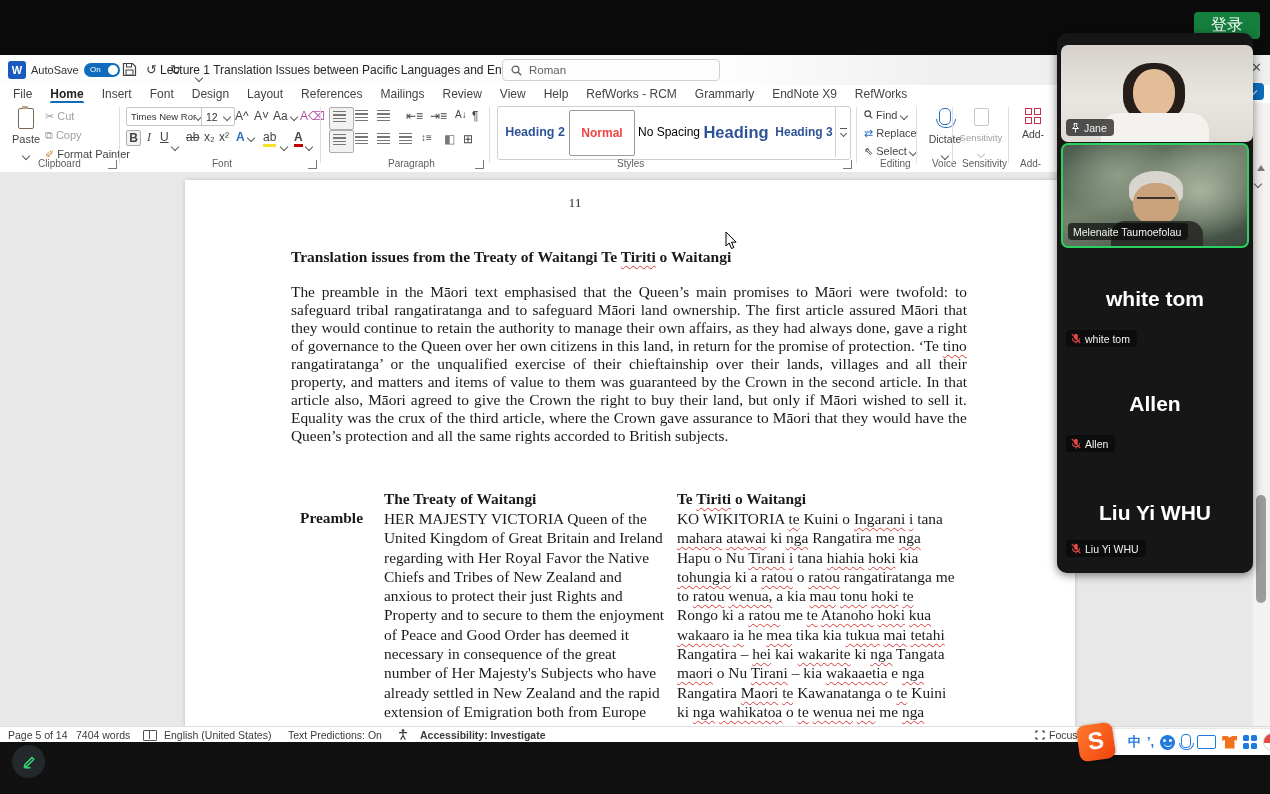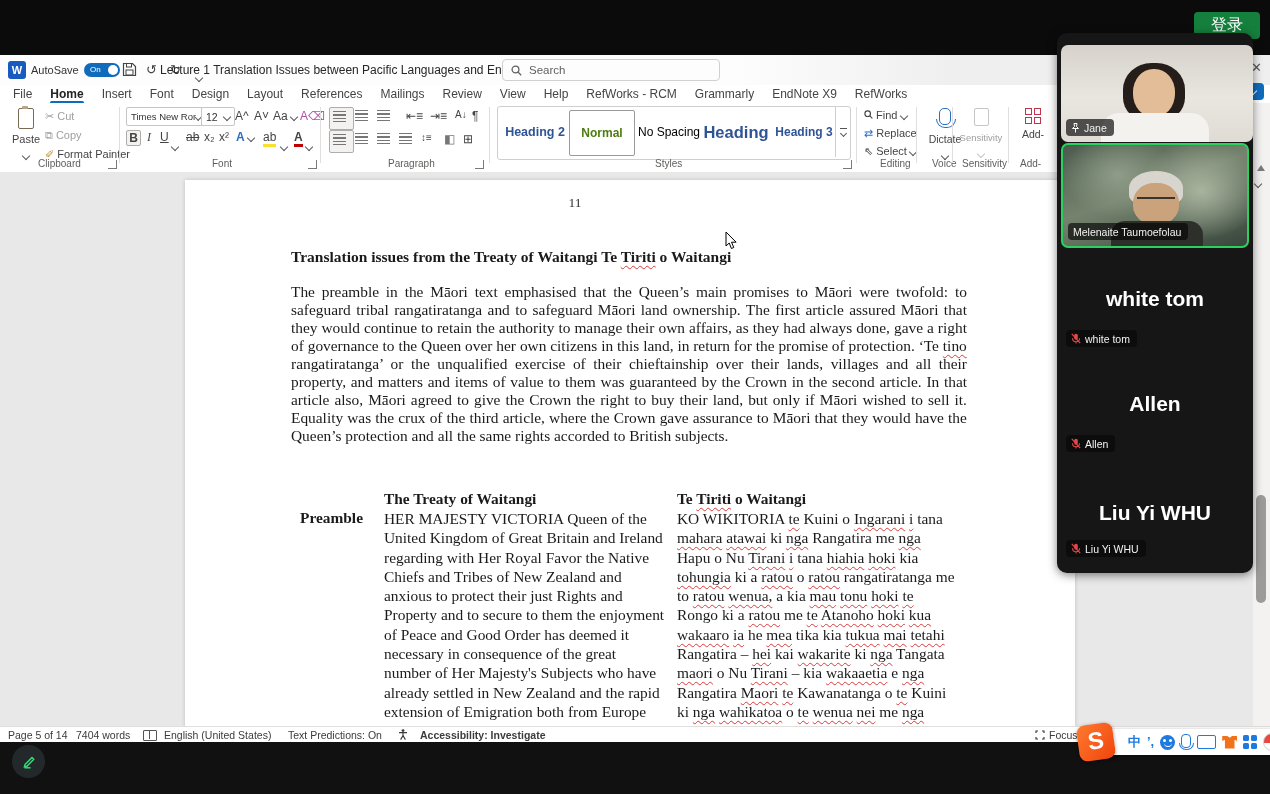--- a/index.html
+++ b/index.html
@@ -56,21 +56,21 @@
   .fbox{position:absolute;border:1px solid #c8c6c4;border-radius:2px;background:#fff;font-size:10.5px;
         color:#333;display:flex;align-items:center;justify-content:space-between;padding:0 4px;height:17px;}
   .glyph{position:absolute;font-size:12px;color:#444;}
   .boxed{border:1px solid #adadad;background:#f3f2f1;border-radius:2px;}
   .clip-ic{width:14px;height:19px;border:1.6px solid #7a6a55;border-radius:2px;background:#fff;position:relative;}
   .clip-ic::before{content:"";position:absolute;left:3px;top:-3px;width:6px;height:3px;background:#b7a489;border-radius:1px;}
   .lines-ic{width:13px;height:11px;background:repeating-linear-gradient(#777 0 1.4px,transparent 1.4px 3.4px);}
   .style-gal{left:497px;top:3px;width:352px;height:52px;border:1px solid #d1cfcd;border-radius:3px;background:#fff;}
   .st{position:absolute;top:0;height:50px;display:flex;align-items:center;justify-content:center;white-space:nowrap;}
   .st-blue{color:#2f5496;font-weight:bold;}
-  .st-normal{border:1px solid #9a9a9a;background:#fff;border-radius:2px;font-weight:bold;color:#4d7c0f;}
+  .st-normal{border:1px solid #9a9a9a;background:#fff;border-radius:2px;font-weight:bold;color:#ef4444;}
   .gal-more{position:absolute;right:0;top:0;width:14px;height:50px;border-left:1px solid #d1cfcd;
             display:flex;flex-direction:column;align-items:center;justify-content:center;gap:2px;}
   .mic-ic{width:10px;height:15px;border:1.6px solid #2b6fc0;border-radius:5px;position:relative;}
   .mic-ic::after{content:"";position:absolute;left:-4px;top:10px;width:18px;height:8px;
                  border:1.6px solid #2b6fc0;border-top:none;border-radius:0 0 9px 9px;}
   .addin-ic{width:16px;height:16px;display:grid;grid-template-columns:7px 7px;grid-template-rows:7px 7px;gap:2px;}
   .addin-ic i{border:1.6px solid #c4314b;}
 
   
   .doc-area{left:0;top:117px;width:1270px;height:554px;background:#e9e8e8;overflow:hidden;}
@@ -188,21 +188,21 @@
         <span>Lecture 1 Translation Issues between Pacific Languages and English.docx</span>
         <span class="dim"> <span>•</span> </span>
         <span class="dim">Saved</span>
         <span class="cv" style="margin-left:5px;margin-bottom:2px;"></span>
       </div>
       <div class="abs searchbox">
         <svg width="11" height="11" viewBox="0 0 11 11">
             <circle cx="4.5" cy="4.5" r="3.4" fill="none" stroke="#616161" stroke-width="1.3"></circle>
             <line x1="7.2" y1="7.2" x2="10.2" y2="10.2" stroke="#616161" stroke-width="1.3"></line>
           </svg>
-        <span>Search</span>
+        <span>Roman</span>
       </div>
       <div class="abs win-close">✕</div>
     </div>
 
     <div class="abs tabs-row">
         <span class="tab">File</span>
         <span class="tab active">Home</span>
         <span class="tab">Insert</span>
         <span class="tab">Font</span>
         <span class="tab">Design</span>
@@ -299,21 +299,21 @@
           <div class="st st-blue" style="left: 6px; width: 62px; font-size: 12.5px;">Heading 2</div>
           <div class="st st-normal" style="left: 71px; width: 64px; font-size: 12px; top: 3px; height: 44px;">Normal</div>
           <div class="st " style="left: 142px; width: 58px; font-size: 12px;">No Spacing</div>
           <div class="st st-blue" style="left: 204px; width: 68px; font-size: 16.5px;">Heading</div>
           <div class="st st-blue" style="left: 277px; width: 58px; font-size: 12px;">Heading 3</div>
           <div class="gal-more">
             <div style="width:7px;height:1.4px;background:#555;"></div>
             <span class="cv" style="width:4px;height:4px;"></span>
           </div>
         </div>
-      <div class="glabel" style="left:655px;">Styles</div>
+      <div class="glabel" style="left:617px;">Styles</div>
       <div class="abs launcher" style="left:843px;top:57px;"></div>
       <div class="gsep" style="left:856px;"></div>
 
       <div class="ic-txt" style="left:864px;top:6px;"><svg width="9" height="9" viewBox="0 0 11 11">
             <circle cx="4.5" cy="4.5" r="3.4" fill="none" stroke="#444" stroke-width="1.4"></circle>
             <line x1="7.2" y1="7.2" x2="10.2" y2="10.2" stroke="#444" stroke-width="1.4"></line>
           </svg> <span>Find</span> <span class="cv"></span></div>
       <div class="ic-txt" style="left:864px;top:24px;"><span style="color:#2b6fc0;">⇄</span> <span>Replace</span></div>
       <div class="ic-txt" style="left:864px;top:42px;"><span>⇖</span> <span>Select</span> <span class="cv"></span></div>
       <div class="glabel" style="left:880px;">Editing</div>

